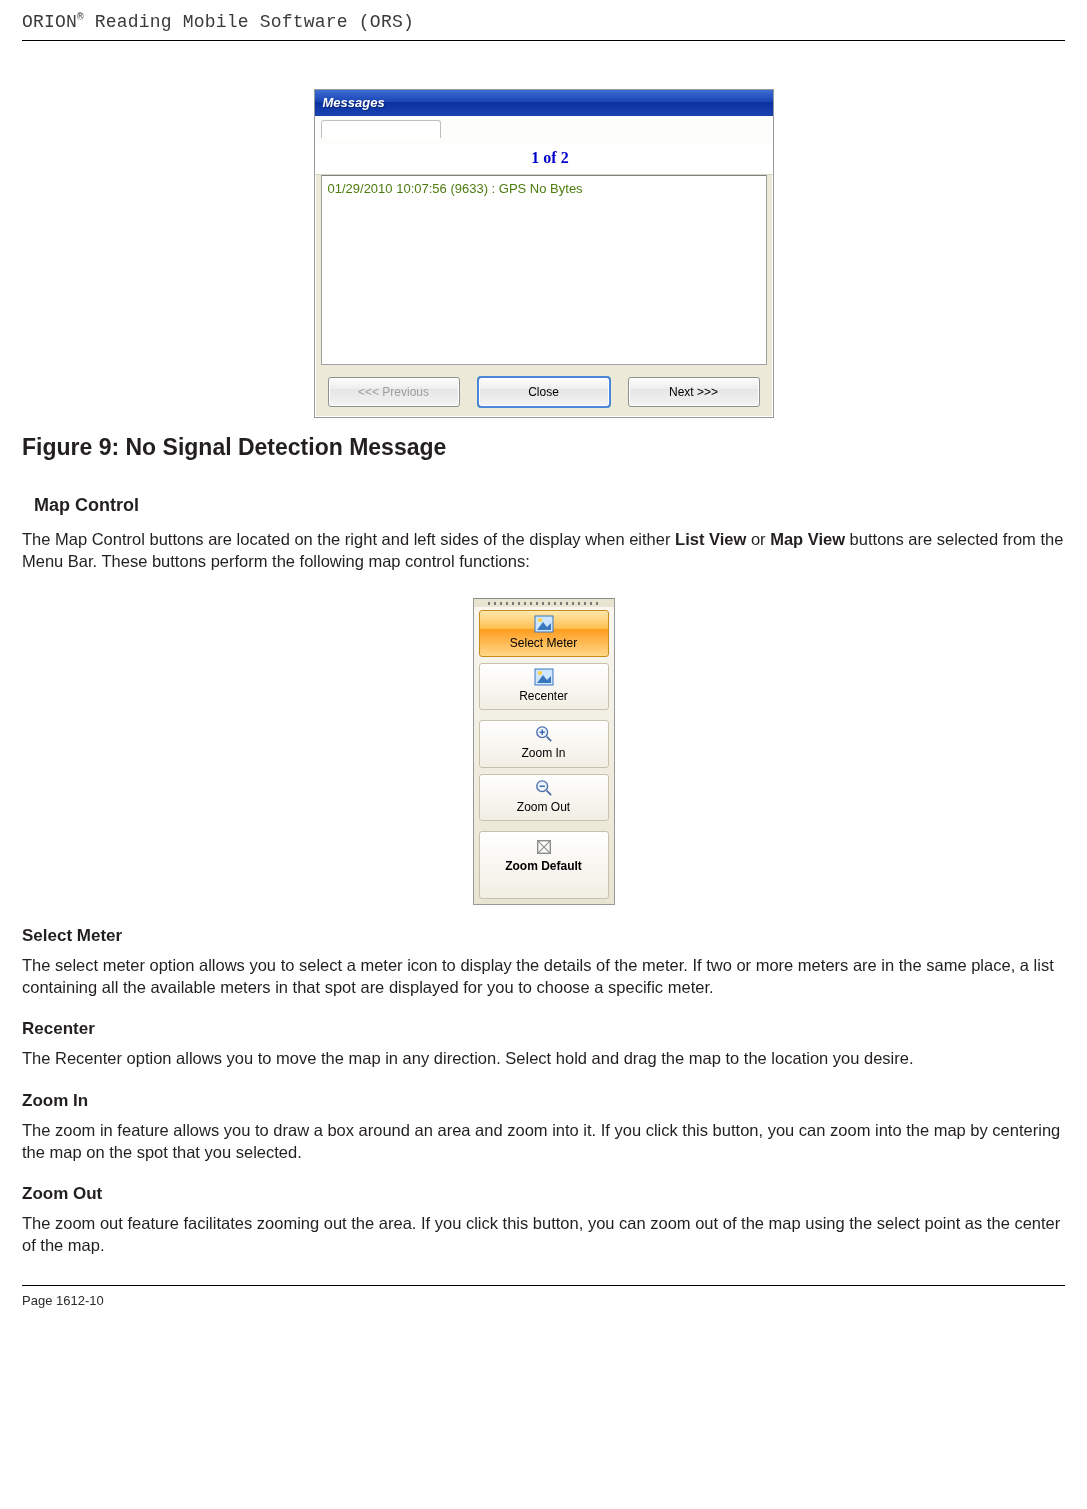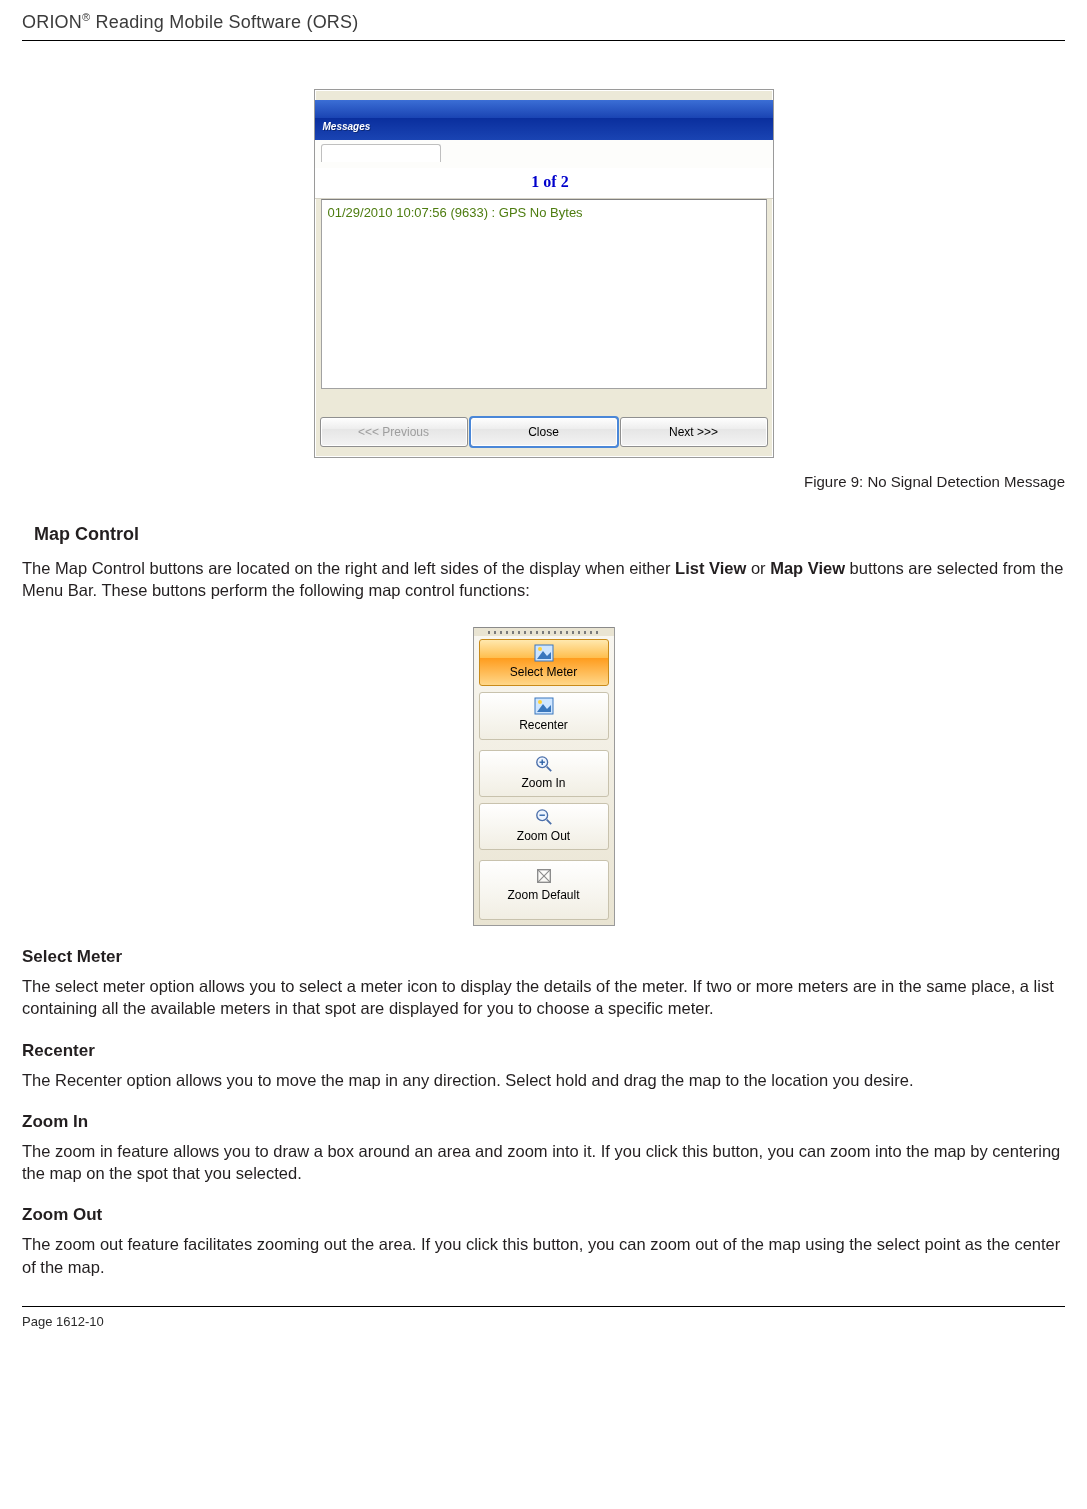--- a/index.html
+++ b/index.html
@@ -7,21 +7,21 @@
     font-family: "Segoe UI", "Myriad Pro", Arial, sans-serif;
     color: #231f20;
     background: #fff;
     width: 1087px;
     margin: 0 auto;
     padding: 10px 22px 14px 22px;
     font-size: 16.5px;
     line-height: 1.35;
   }
   .running-head {
-    font-family: Liberation Sans, sans-serif;
+    font-family: Liberation Mono, monospace;
     font-size: 18px;
     font-weight: 400;
     color: #3b3b3b;
     letter-spacing: .2px;
   }
   .running-head sup { font-size: 11px; vertical-align: super; }
   hr.rule { border: none; border-top: 1.5px solid #000; margin-top: 6px; }
   hr.foot-rule { border: none; border-top: 1.5px solid #000; margin-top: 28px; }
 
   
@@ -32,26 +32,25 @@
     width: 460px;
     background: #ece9d8;
     border: 1px solid #9a9a9a;
     box-shadow: 0 0 0 1px #fff inset;
   }
   .dlg-titlebar {
     height: 26px;
     background: linear-gradient(#3b6ed5, #1a44b3 45%, #0a2f9e 46%, #1a44b3 100%);
     color: #fff;
     font-family: "Tahoma", sans-serif;
-    font-size: 10px;
+    font-size: 13px;
     font-weight: bold;
     font-style: italic;
-    padding: 20px 8px;
+    padding: 4px 8px;
     text-shadow: 1px 1px 0 rgba(0,0,0,.3);
-    margin-top: 10px;
   }
   .dlg .tab-strip { background: #fdfdfb; padding: 4px 0 0 0; border-bottom: 1px solid #fff; }
   .dlg .tab {
     display: inline-block;
     width: 120px; height: 18px;
     background: #fff;
     border: 1px solid #bfbfbf;
     border-bottom: none;
     border-radius: 3px 3px 0 0;
     margin-left: 6px;
@@ -77,39 +76,38 @@
     font-size: 13px;
     color: #4d7c0f;
     overflow: hidden;
   }
   .dlg .btn-row {
     display: flex;
     justify-content: space-around;
     padding: 6px 4px 10px 4px;
   }
   .win-btn {
-    width: 148px;
+    width: 132px;
     height: 30px;
     font-family: Tahoma, sans-serif;
     font-size: 12px;
     background: linear-gradient(#fefefe,#ededed 40%,#e6e6e6 41%,#f3f3f3);
     border: 1px solid #8f8f8f;
     border-radius: 3px;
     box-shadow: inset 0 0 0 1px #fff;
     color: #000;
-    margin-top: 16px;
   }
   .win-btn.disabled { color: #9e9e9e; }
   .win-btn.primary { outline: 2px solid #4a87d8; outline-offset: -1px; }
 
   .fig-caption {
-    text-align: right;
-    font-weight: 400;
+    text-align: left;
+    font-weight: 700;
     margin-top: 14px;
-    font-size: 15px;
+    font-size: 23px;
   }
 
   
   h2.sect { font-weight: 700; font-size: 18px; margin-top: 30px; margin-bottom: 10px; margin-left: 12px; }
   h3.sub  { font-weight: 700; font-size: 17px; margin-top: 20px; margin-bottom: 6px; }
   p.body  { margin-bottom: 6px; }
   p.body b { font-weight: 700; }
 
   
   .fig10-wrap { text-align: center; margin-top: 18px; }
@@ -143,21 +141,21 @@
     flex-direction: column;
     align-items: center;
     padding: 4px 2px 5px 2px;
     gap: 2px;
   }
   .side-btn.selected {
     background: linear-gradient(#ffe8ae,#ffbe4d 40%,#ff9d1f 41%,#ffd789);
     border-color: #c98b1a;
     font-weight: 500;
   }
-  .side-btn.tall { padding-top: 6px; padding-bottom: 16px; }
+  .side-btn.tall { padding-top: 6px; padding-bottom: 24px; font-weight: bold; }
   .ico { width: 20px; height: 18px; }
   .sep { height: 4px; }
 
   
   svg { display: block; }
 
   .foot-row {
     display: flex;
     justify-content: flex-start;
     font-size: 13px;

